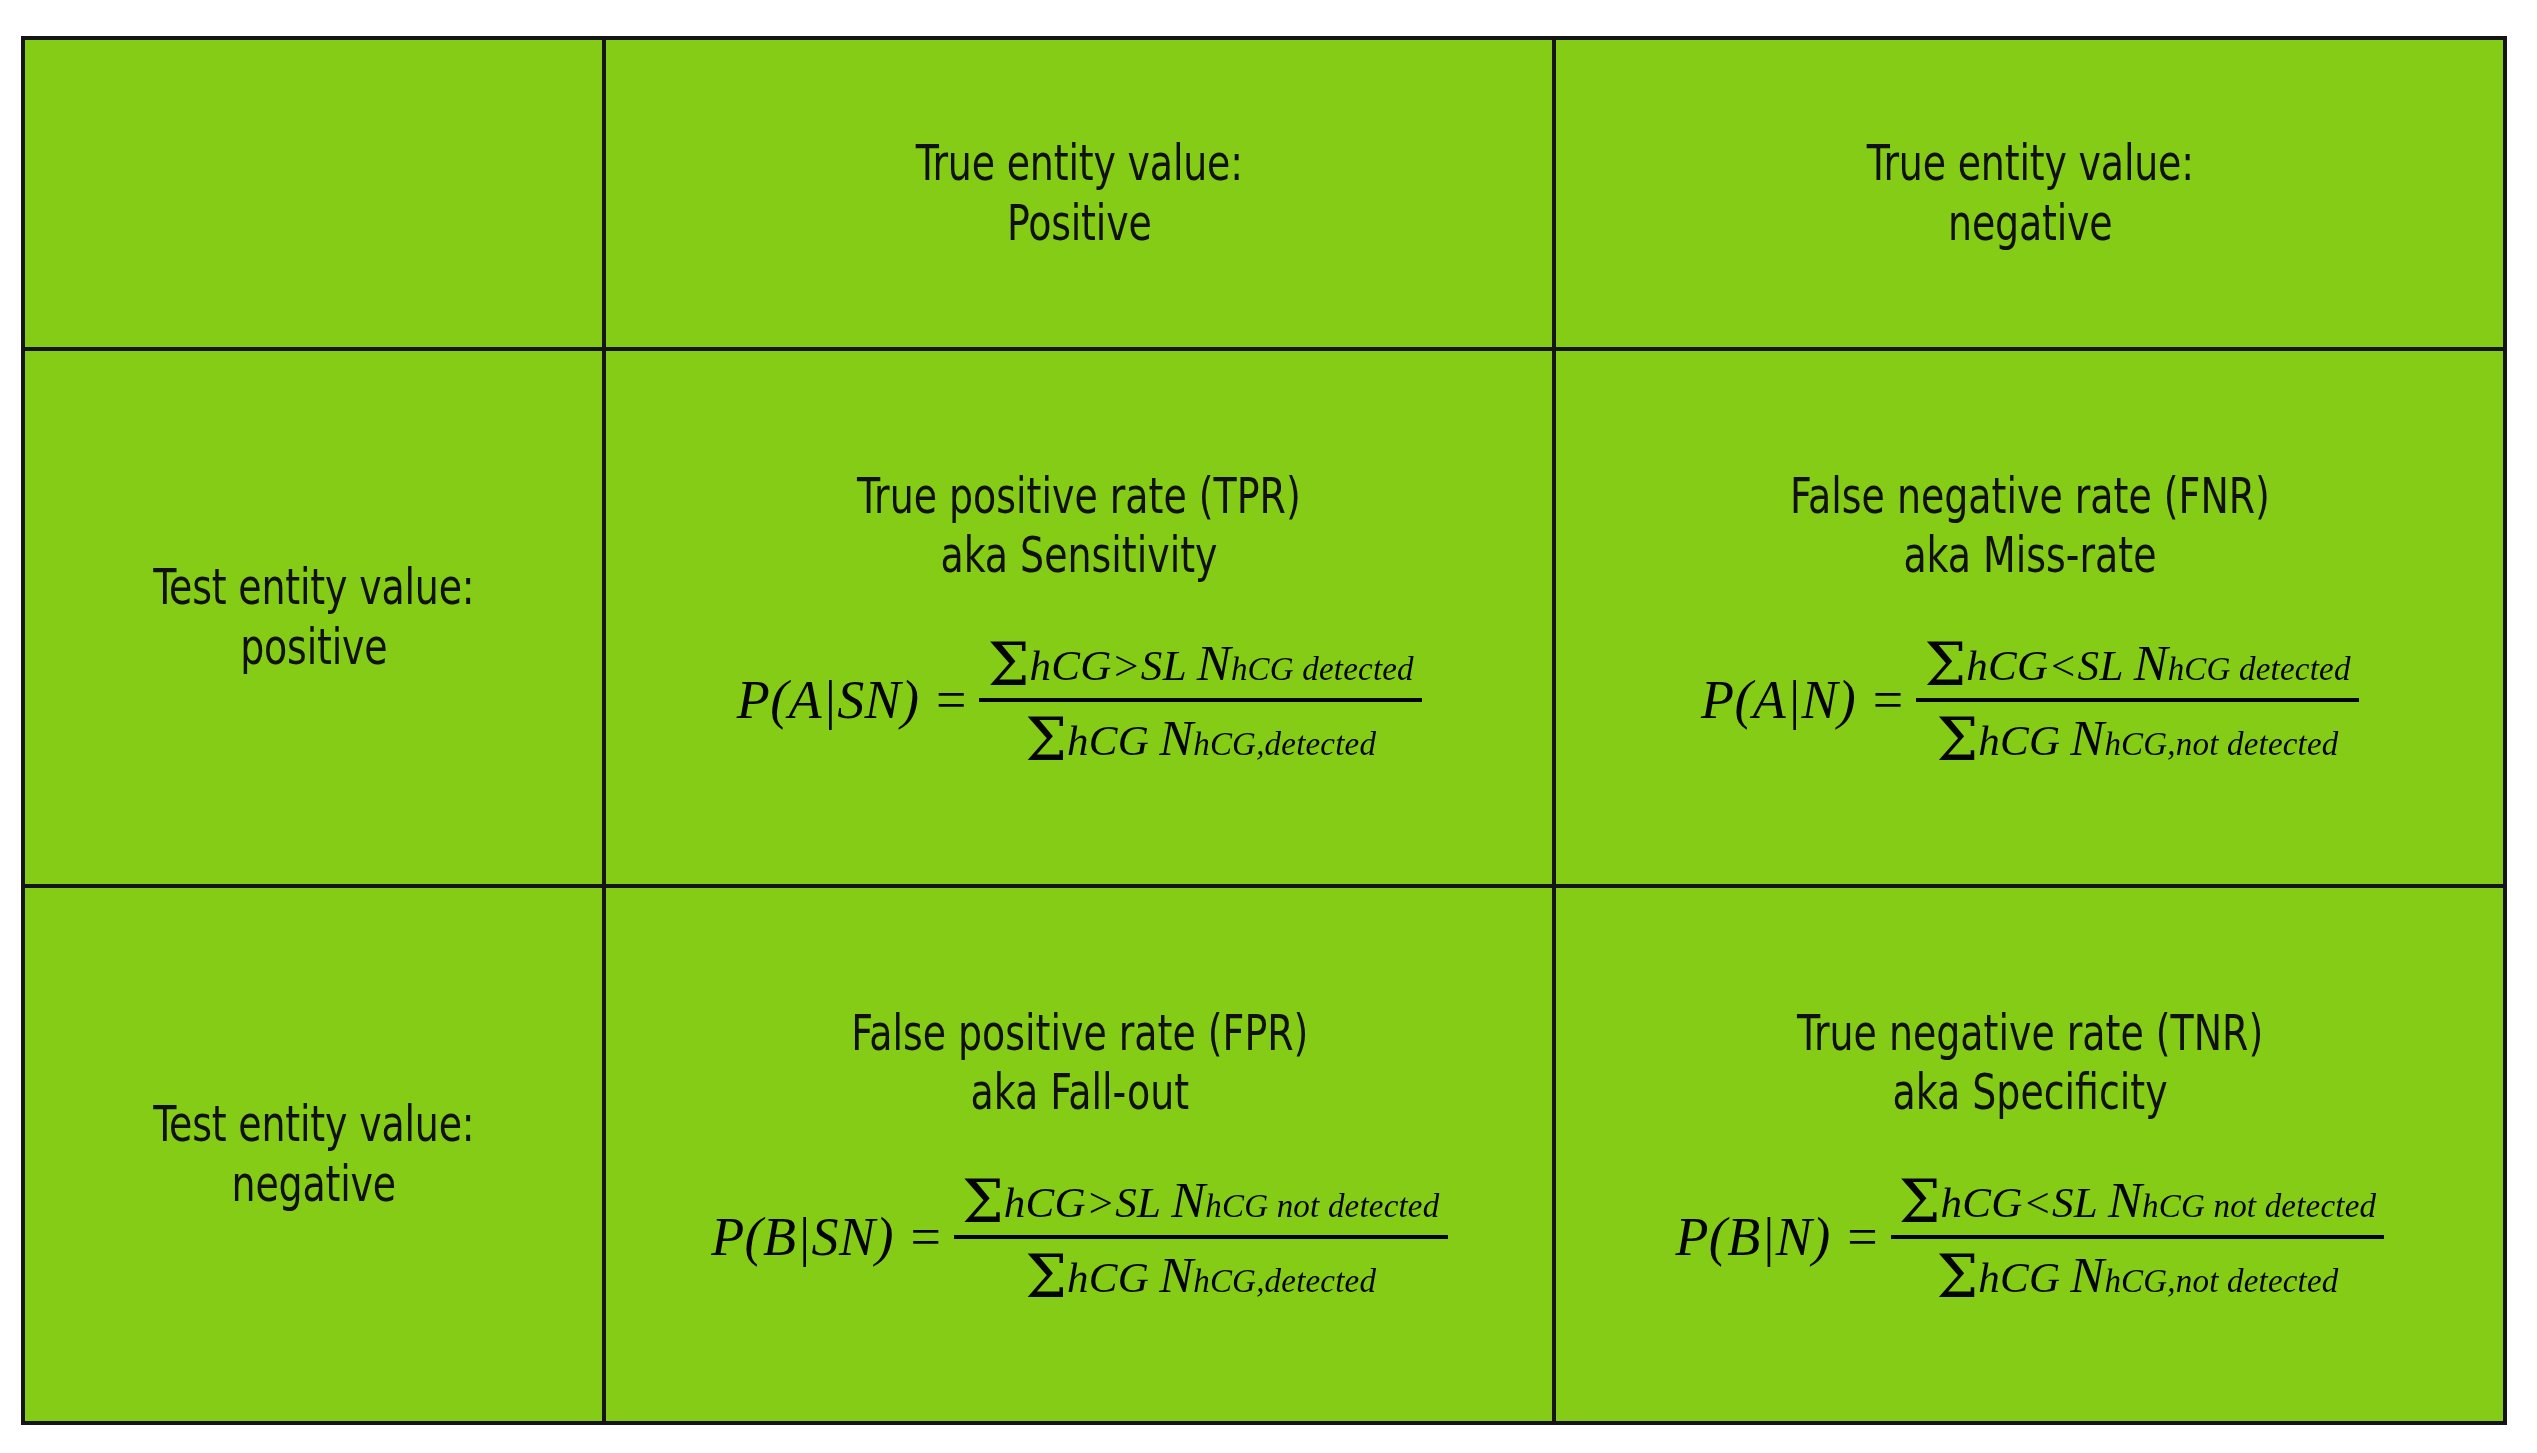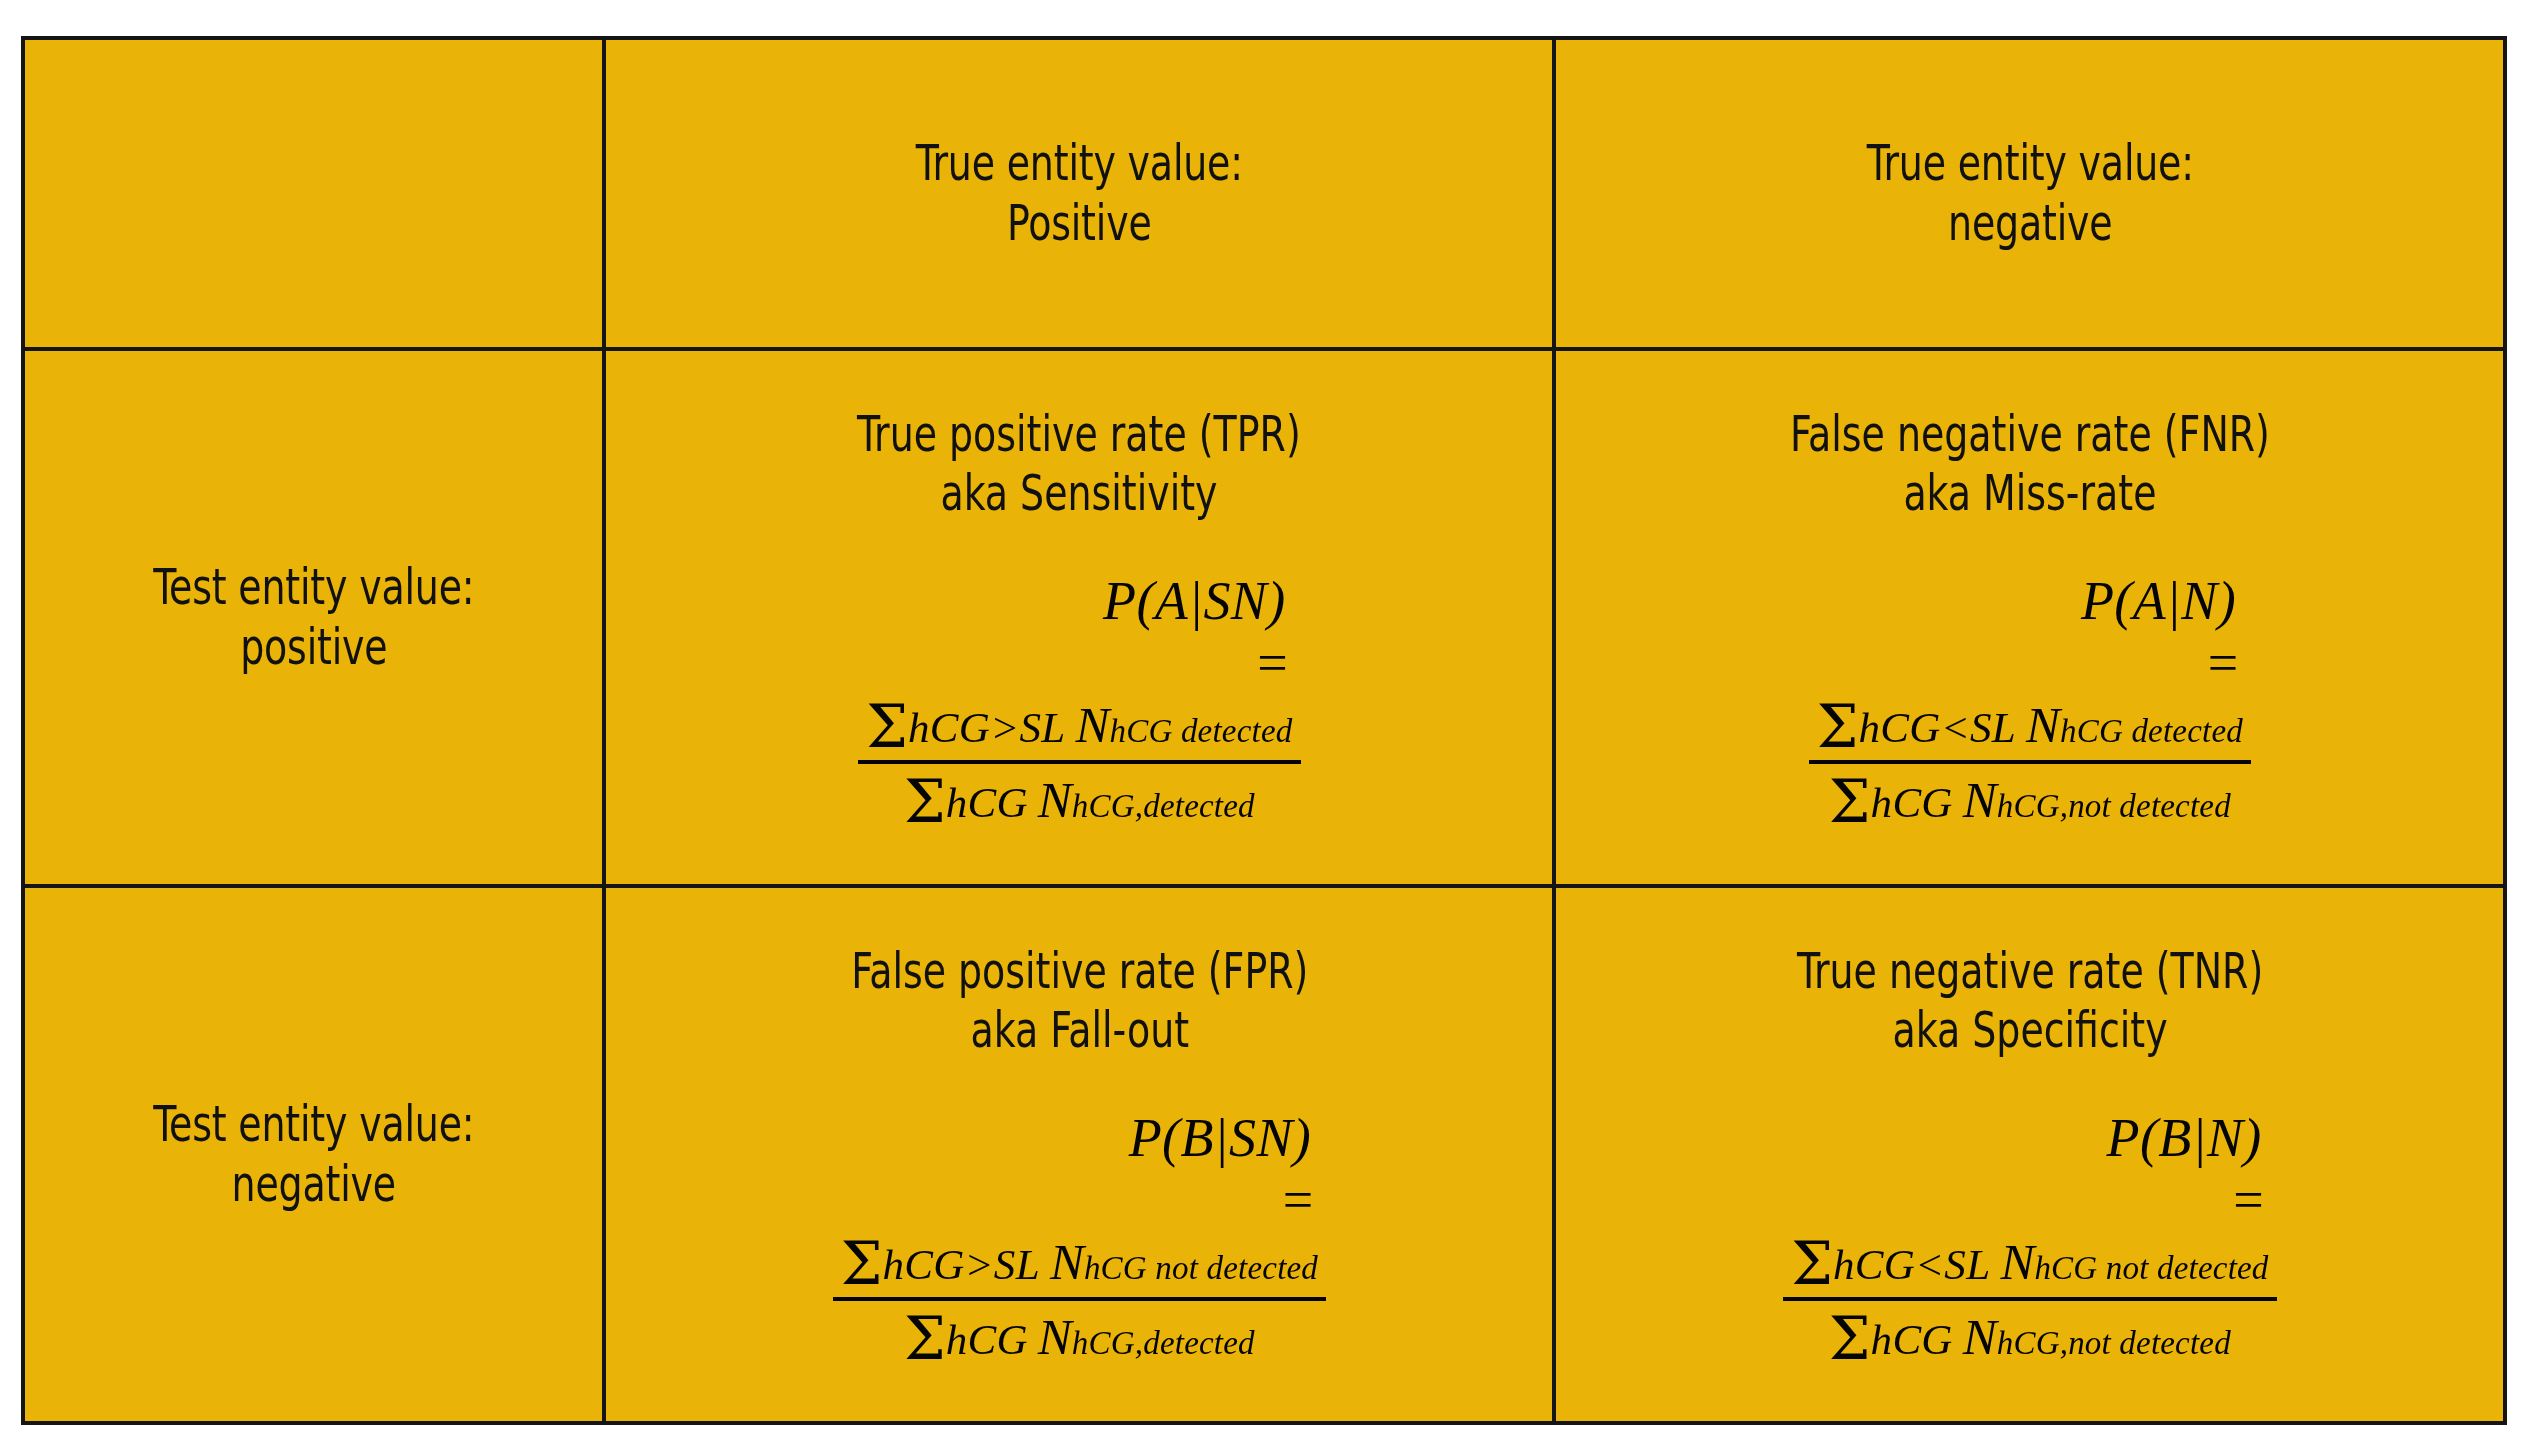--- a/index.html
+++ b/index.html
@@ -24,21 +24,21 @@
     border-collapse: collapse;
     table-layout: fixed;
     background: #ffffff;
   }
 
   #confusion-table td {
     border: 4.1px solid #151515;
     vertical-align: middle;
     text-align: center;
     padding: 0;
-    background: #eab308;
+    background: #84cc16;
   }
 
   .col-corner { width: 581px; }
   .col-pos    { width: 950px; }
   .col-neg    { width: 951px; }
 
   .row-head { height: 311px; }
   .row-body { height: 537px; }
 
   
@@ -71,22 +71,22 @@
     color: #111111;
     transform: scaleX(0.86);
     transform-origin: center center;
     margin-bottom: 46px;
   }
   .metric-title .l2 { display: block; }
 
   
   .formula {
     display: flex;
-    flex-direction: column;
-    align-items: flex-end;
+    flex-direction: row;
+    align-items: center;
     justify-content: center;
     font-family: "Liberation Serif", "DejaVu Serif", serif;
     font-style: italic;
     color: #050505;
     white-space: nowrap;
   }
   .lhs {
     font-size: 54px;
     letter-spacing: 0.4px;
     padding-right: 15px;

